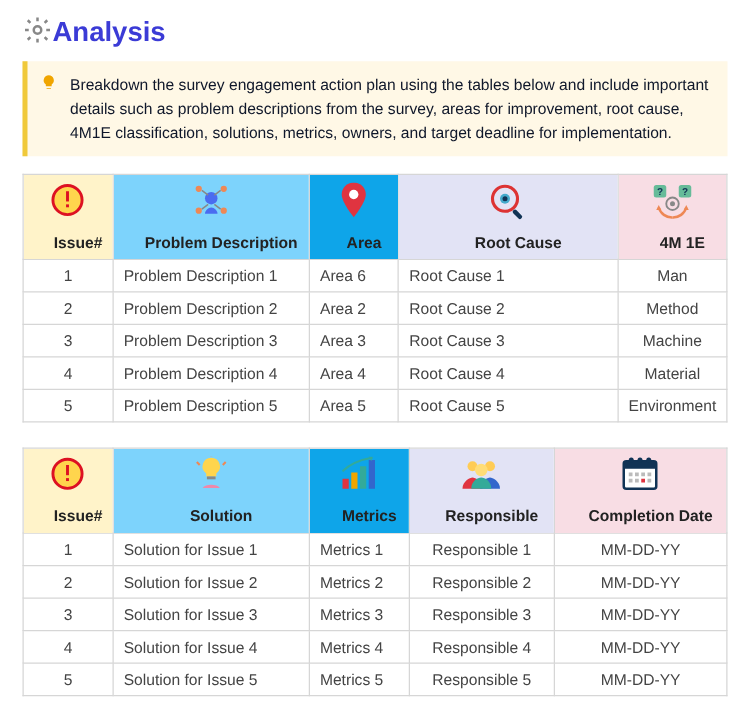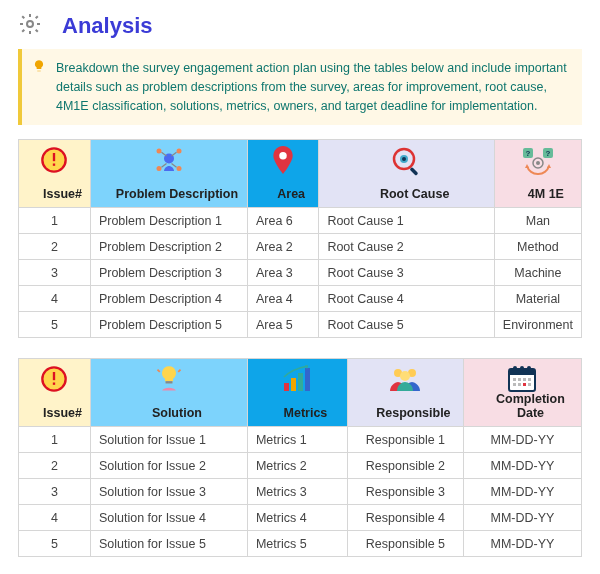--- a/index.html
+++ b/index.html
@@ -8,37 +8,37 @@
     padding: 12px 18px;
     font-family: "Segoe UI", Arial, sans-serif;
     font-size: 13px;
     color: #333;
     background: #fff;
     width: 600px;
   }
   .header {
     display: flex;
     align-items: center;
-    gap: 20px;
+    gap: 0;
     margin-bottom: 10px;
   }
   .header h1 {
     font-size: 22px;
     font-weight: 700;
     color: #3b3bd6;
     margin: 0;
   }
   .callout {
     background: #fff8e6;
     border-left: 4px solid #f0c93a;
     padding: 10px 14px 10px 34px;
     position: relative;
     font-size: 12.5px;
     line-height: 1.5;
-    color: #0f766e;
+    color: #0f172a;
     margin-bottom: 14px;
   }
   .callout .bulb {
     position: absolute;
     left: 10px;
     top: 10px;
   }
   table {
     width: 100%;
     border-collapse: collapse;
@@ -79,21 +79,21 @@
   .bg-yellow { background: #fff3c9; }
   .bg-green  { background: #7dd3fc; }
   .bg-pink   { background: #0ea5e9; }
   .bg-blue   { background: #e2e3f5; }
   .bg-pink2  { background: #f8dde4; }
   .col-issue { width: 54px; }
   .t1-col2 { width: 160px; }
   .t1-col3 { width: 72px; }
   .t1-col4 { width: 181px; }
   .t2-col2 { width: 157px; }
-  .t2-col3 { width: 100px; }
+  .t2-col3 { width: 80px; }
   .t2-col4 { width: 116px; }
 </style>
 </head>
 <body>
 
 <div class="header">
   <span>
     <svg width="24" height="24" viewBox="0 0 24 24">
         <g fill="none" stroke="#888" stroke-width="2">
           <circle cx="12" cy="12" r="3"></circle>

